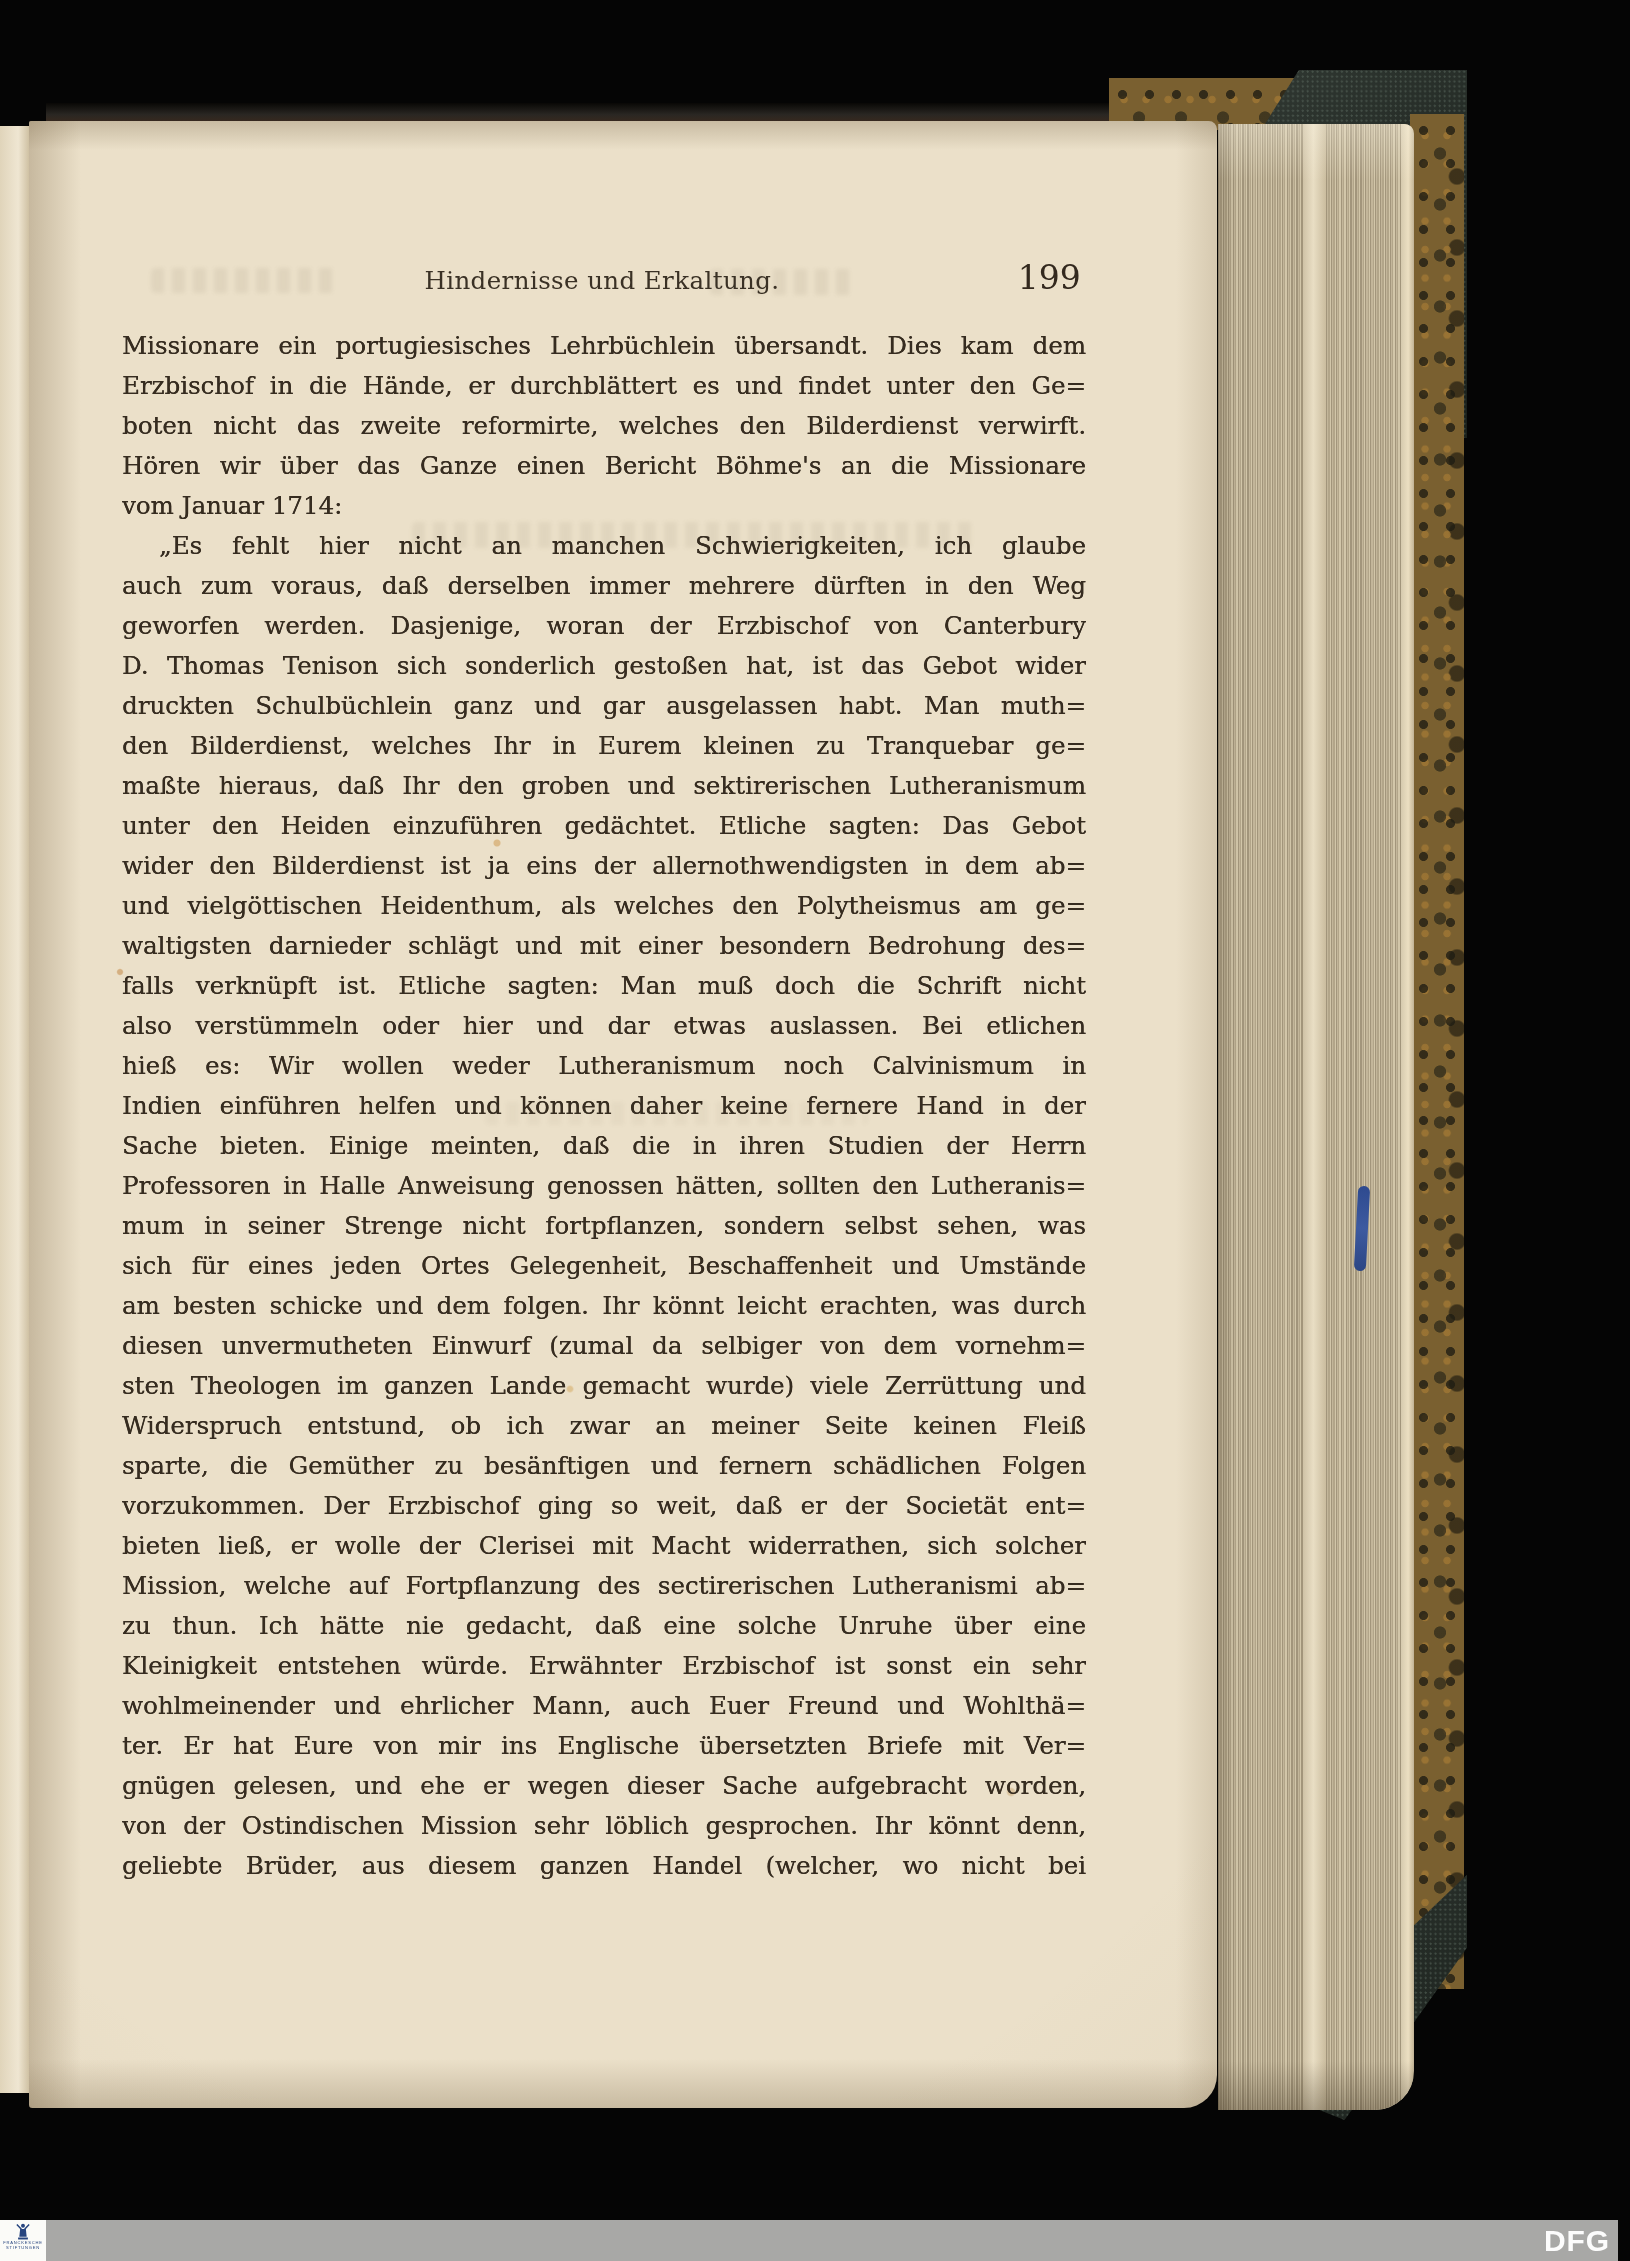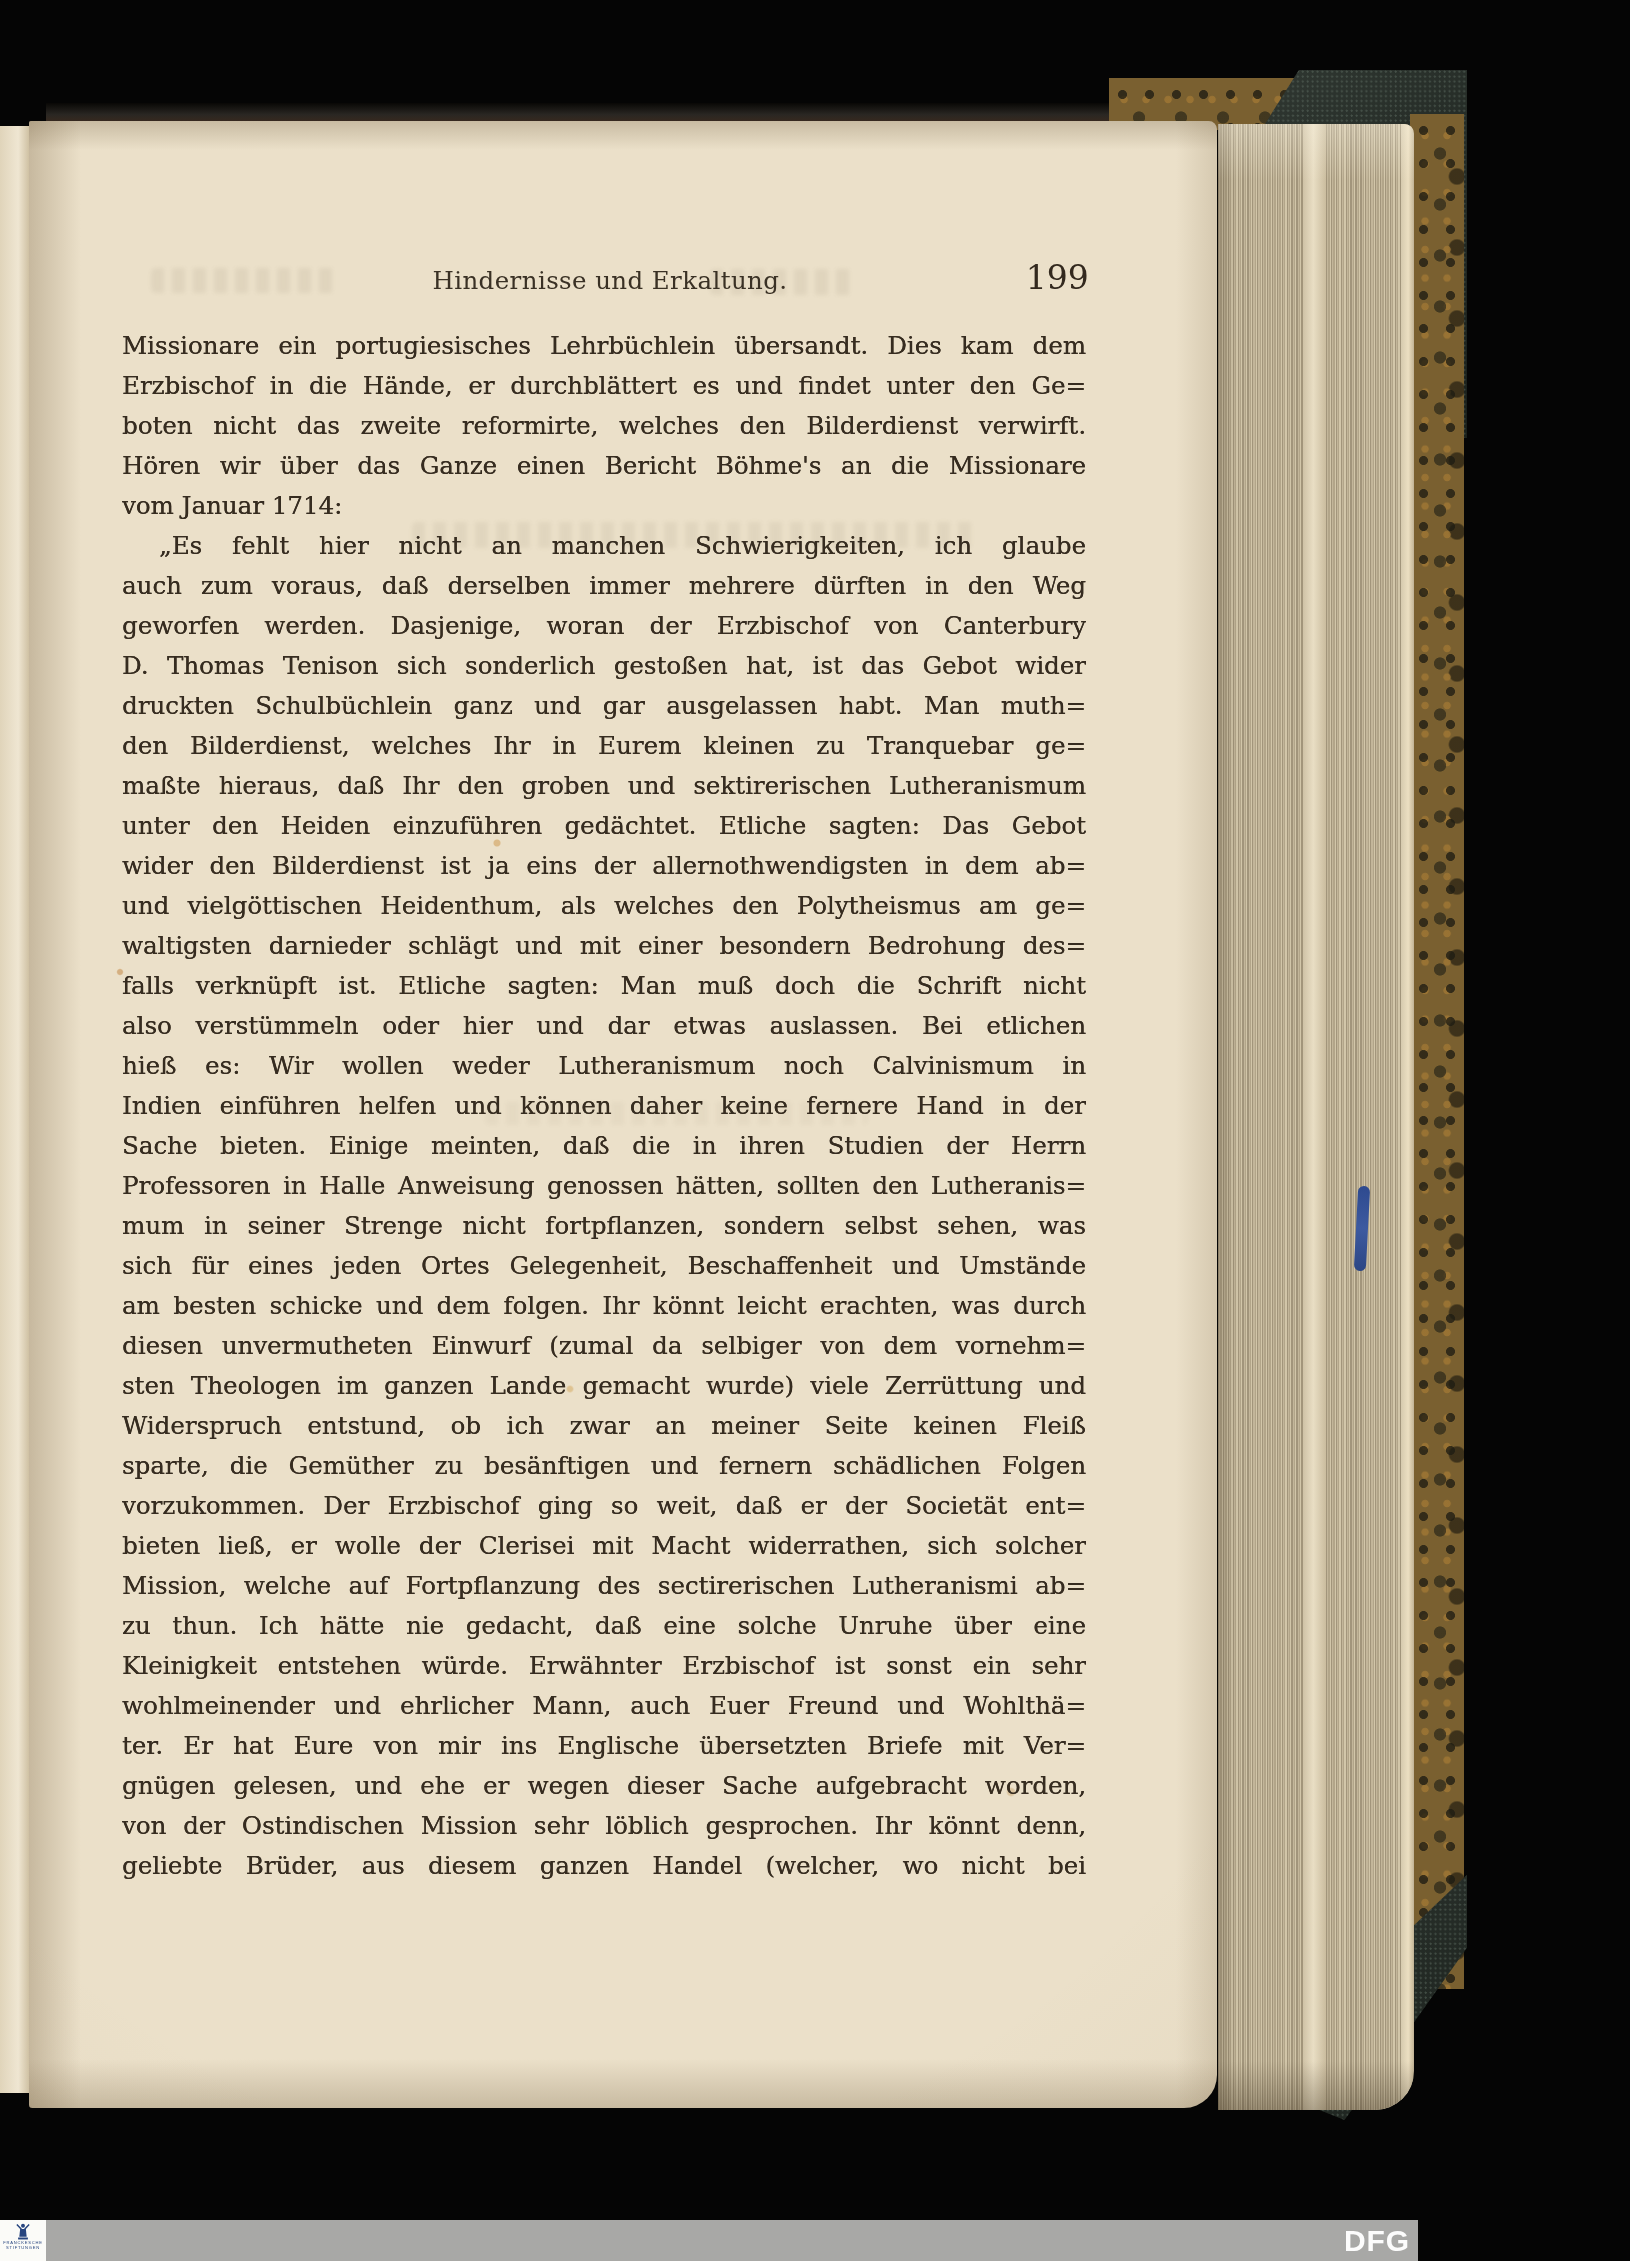--- a/index.html
+++ b/index.html
@@ -65,41 +65,41 @@
 
   
   .ghost{position:absolute;opacity:.13;filter:blur(2px);border-radius:4.9px;
     background:repeating-linear-gradient(90deg,rgba(96,82,58,.6) 0 13px,rgba(96,82,58,0) 13px 21px);}
   .ghost-h-left{left:122px;top:147px;width:187px;height:24.5px;}
   .ghost-h-right{left:681px;top:148px;width:147px;height:26px;}
   .ghost-l1{left:383px;top:401px;width:562px;height:26px;opacity:.12;}
   .ghost-l2{left:456px;top:981px;width:383px;height:23px;opacity:.07;}
 
   
-  .page-header{position:absolute;left:99px;top:137px;width:964px;height:49px;}
+  .page-header{position:absolute;left:91px;top:137px;width:964px;height:49px;}
   .running-title{position:absolute;left:50%;transform:translateX(-50%);top:8.2px;
     font-size:24.5px;letter-spacing:0.4px;color:#3a3125;white-space:nowrap;}
   .page-number{position:absolute;right:3.3px;top:0;font-size:33px;color:#33291e;}
 
   
   .text-block{position:absolute;left:93px;top:205px;width:964px;color:#362c20;}
   .line{height:40px;line-height:40px;font-size:24.5px;
     text-align:justify;text-align-last:justify;text-justify:inter-word;
     text-shadow:0.2px 0 0 currentColor;overflow:hidden;white-space:nowrap;}
   .line:nth-child(5){text-align-last:left;}
   .line:nth-child(6){text-indent:37px;}
 
   
   .bookmark{position:absolute;left:1356px;top:1186px;width:12.2px;height:85px;z-index:4;
     background:linear-gradient(180deg,#2e4a8f,#3d5aa0 50%,#2c4684);border-radius:6.5px;
     transform:rotate(3deg);}
 
   
-  .footer{position:absolute;left:0;top:2220px;width:1418px;height:41px;z-index:10;
-    background:#a8a8a6;}
+  .footer{position:absolute;left:0;top:2220px;width:1612px;height:41px;z-index:10;
+    background:#a8a8a6;padding-left:6px;}
   .logo-box{position:absolute;left:0;top:0;width:46px;height:41px;background:#fbfbf8;
     display:flex;flex-direction:column;align-items:center;justify-content:flex-start;padding-top:1.6px;box-sizing:border-box;}
   .logo-text{font-family:"Liberation Sans",sans-serif;font-size:4.1px;letter-spacing:0.8px;
     color:#27457f;line-height:4.9px;white-space:nowrap;}
   .dfg{position:absolute;right:8.2px;top:50%;transform:translateY(-50%);
     font-family:"Liberation Sans",sans-serif;font-weight:bold;font-size:30px;
     letter-spacing:0.8px;color:#fcfcfc;}
 </style>
 </head>
 <body>

